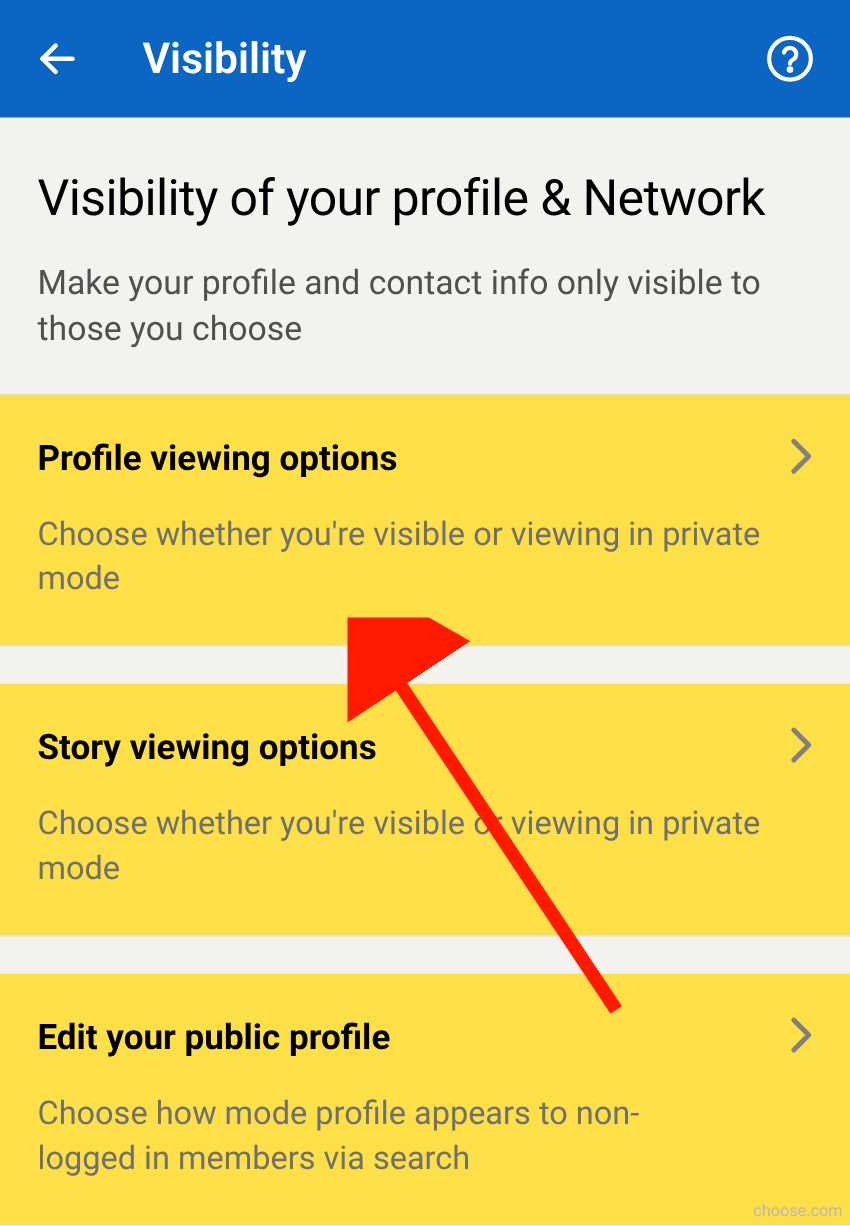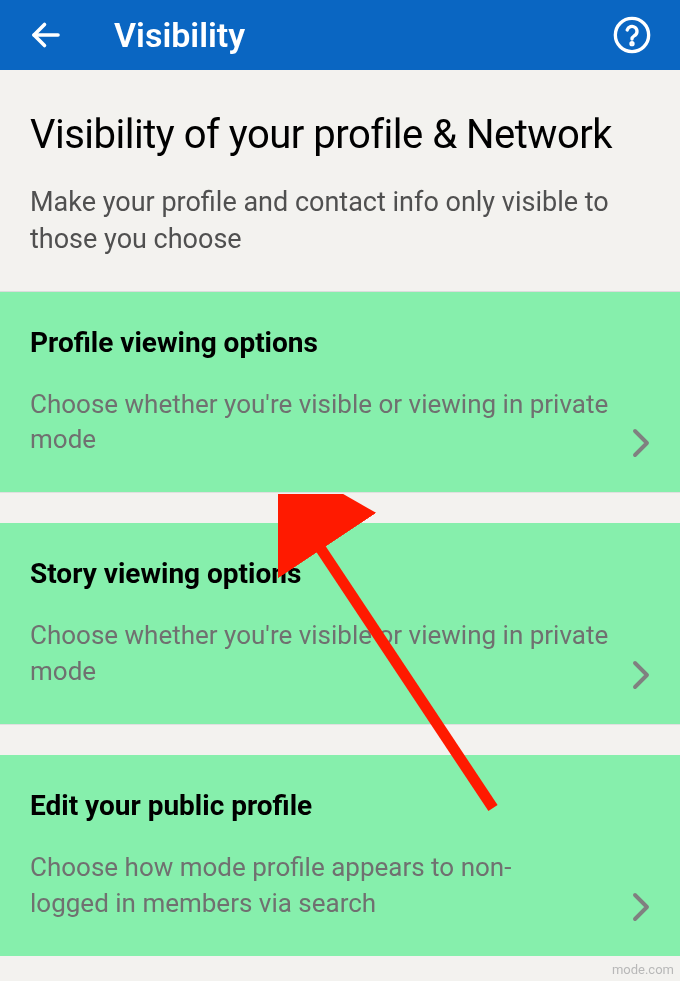--- a/index.html
+++ b/index.html
@@ -10,21 +10,21 @@
     }
     body {
       width: 680px;
       height: 981px;
       background: #f3f2ef;
       position: relative;
       overflow: hidden;
     }
     .header {
       background: #0a66c2;
-      height: 70px;
+      height: 94px;
       display: flex;
       align-items: center;
       padding: 0 26px;
       position: relative;
     }
     .back-btn {
       width: 40px;
       height: 40px;
       display: flex;
       align-items: center;
@@ -56,25 +56,25 @@
       line-height: 1.25;
       margin-bottom: 24px;
       letter-spacing: -0.5px;
     }
     .section-subtitle {
       font-size: 27px;
       color: #505050;
       line-height: 1.38;
     }
     .list-item {
-      background: #86efac;
+      background: #fde047;
       padding: 34px 30px 34px 30px;
       border-bottom: 1px solid #e0e0e0;
       display: flex;
-      align-items: flex-end;
+      align-items: flex-start;
       cursor: pointer;
     }
     .list-item-content {
       flex: 1;
       padding-right: 20px;
     }
     .list-item-title {
       font-size: 28px;
       font-weight: 700;
       color: #000000;
@@ -179,13 +179,13 @@
 
 <svg class="arrow-overlay" width="260" height="340" viewBox="0 0 260 340">
   <defs>
     <marker id="arrowhead" markerWidth="12" markerHeight="12" refX="3" refY="6" orient="auto">
       <polygon points="0 0, 12 6, 0 12" fill="#ff1a00"></polygon>
     </marker>
   </defs>
   <line x1="215" y1="314" x2="25" y2="28" stroke="#ff1a00" stroke-width="11" marker-end="url(#arrowhead)"></line>
 </svg>
 
-<div class="watermark">mode.com</div>
+<div class="watermark">choose.com</div>
 
 </body></html>

